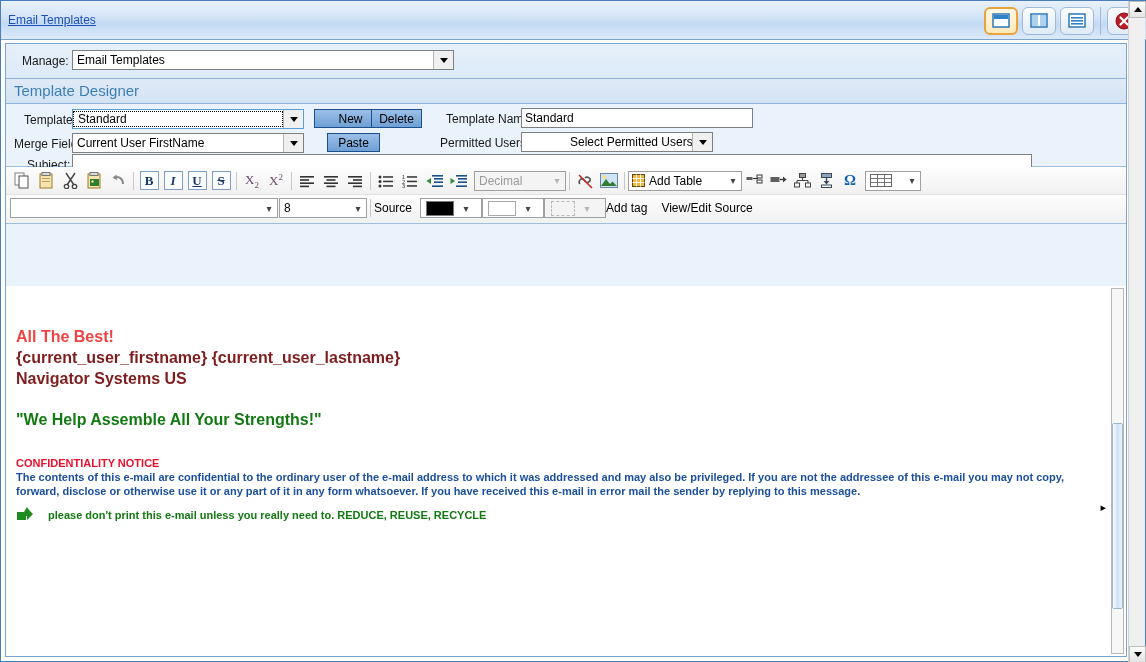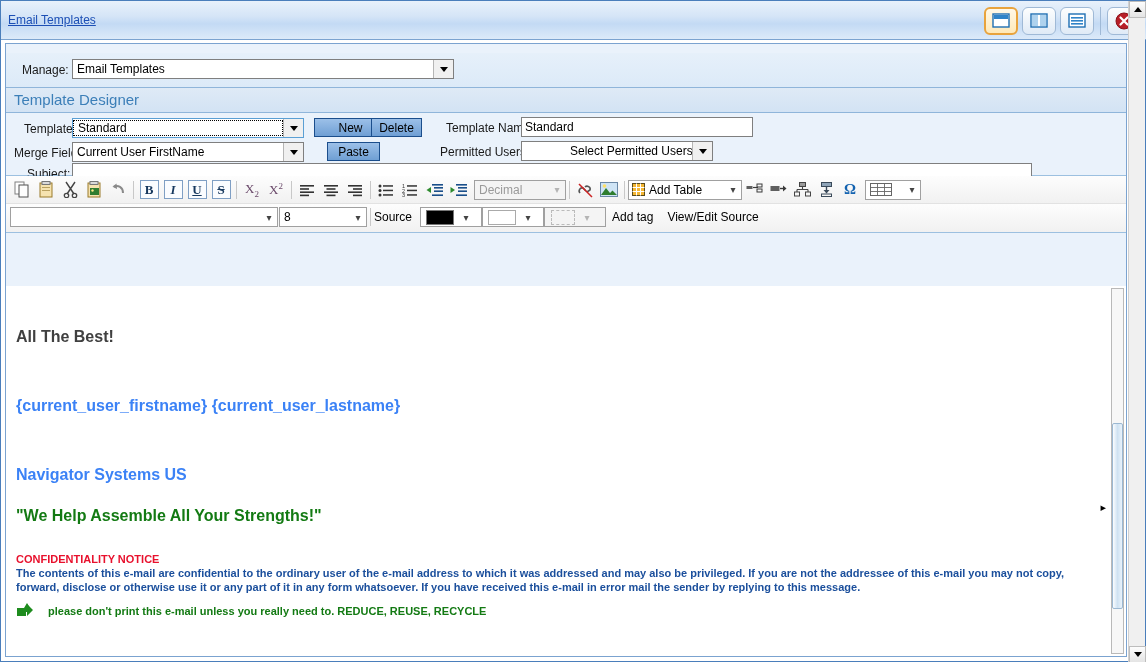--- a/index.html
+++ b/index.html
@@ -24,21 +24,21 @@
   .wbtn.sel{border:2px solid #e8a33d;background:linear-gradient(to bottom,#fff8e8,#ffe9b8);}
   .sep-v{width:1px;height:28px;background:#9fb9d6;margin:0 6px 0 2px;}
   .wbtn-close{width:34px;height:28px;border:1px solid #9fb9d6;border-radius:6px;
     background:linear-gradient(to bottom,#fdfefe,#dfeaf6);display:flex;align-items:center;
     justify-content:center;cursor:pointer;box-sizing:border-box;}
 
   
   .panel{position:absolute;left:4px;top:42px;width:1122px;height:614px;
     border:1px solid #7ba3d0;background:#eaf2fb;box-sizing:border-box;}
 
-  .manage-row{position:relative;height:34px;background:linear-gradient(to bottom,#e6f0fa,#dceaf8);margin-top:9px;}
+  .manage-row{position:relative;height:34px;background:linear-gradient(to bottom,#e6f0fa,#dceaf8);}
   .lbl{font-size:12px;color:#1a1a1a;}
   .manage-lbl{position:absolute;left:16px;top:10px;}
   .manage-select{position:absolute;left:66px;top:6px;width:382px;height:20px;
     border:1px solid #7f7f7f;background:#fff;box-sizing:border-box;display:flex;align-items:center;}
   .manage-select .val{padding-left:4px;font-size:12px;flex:1;}
   .ddbtn{width:19px;height:18px;border-left:1px solid #b5b5b5;background:#f0f0f0;
     display:flex;align-items:center;justify-content:center;cursor:pointer;}
   .ddbtn:after{content:"";border-left:4px solid transparent;border-right:4px solid transparent;
     border-top:5px solid #000;}
 
@@ -87,22 +87,22 @@
   .sel2 .c{width:16px;text-align:center;color:#444;font-size:10px;}
   .sel2.dis{background:#f4f4f4;color:#9a9a9a;}
   .sel2.dis .c{color:#b4b4b4;}
 
   .lnk{font-size:12px;color:#000;cursor:pointer;}
 
   
   .content{position:absolute;left:0;top:242px;width:1120px;height:370px;background:#fff;
     overflow:hidden;}
   .doc{padding:40px 10px 0 10px;}
-  .l-red{color:#404040;font-weight:bold;font-size:16px;line-height:21px;}
-  .l-blk{color:#3b82f6;font-weight:bold;font-size:16px;line-height:21px;margin-top:48px;}
+  .l-red{color:#ef4444;font-weight:bold;font-size:16px;line-height:21px;}
+  .l-blk{color:#7f1d1d;font-weight:bold;font-size:16px;line-height:21px;}
   .l-grn{color:#137a13;font-weight:bold;font-size:16px;line-height:21px;margin-top:20px;}
   .conf-h{color:#e8112d;font-weight:bold;font-size:11px;margin-top:26px;line-height:14px;}
   .conf-b{color:#1b4f9c;font-weight:bold;font-size:11px;line-height:14px;width:1090px;}
   .recy{margin-top:8px;display:flex;align-items:flex-start;}
   .recy-t{color:#137a13;font-weight:bold;font-size:11px;margin-left:6px;margin-top:3px;}
 
   
   .vscroll-out{position:absolute;right:0;top:0;width:17px;height:662px;background:#f0f0f0;
     border-left:1px solid #d0d0d0;box-sizing:border-box;}
   .sb-arrow{width:17px;height:17px;background:linear-gradient(to bottom,#fdfdfd,#e4e4e4);
@@ -434,21 +434,21 @@
           <span class="c" style="margin-left:4px;">▾</span>
         </span>
         <span class="sel2" style="width:62px;">
           <span style="width:26px;height:13px;background:#fff;border:1px solid #aaa;margin-left:5px;display:inline-block;"></span>
           <span class="c" style="margin-left:4px;">▾</span>
         </span>
         <span class="sel2 dis" style="width:62px;">
           <span style="width:22px;height:13px;background:#f4f4f4;border:1px dashed #bbb;margin-left:6px;display:inline-block;"></span>
           <span class="c" style="margin-left:4px;">▾</span>
         </span>
-        <span class="lnk" style="margin-left:6px;">Add tag</span>
+        <span class="lnk" style="">Add tag</span>
         <span class="lnk" style="margin-left:14px;">View/Edit Source</span>
       </div>
     </div>
 
     <div class="content">
       <div class="doc">
         <div class="l-red">All The Best!</div>
         <div class="l-blk">{current_user_firstname} {current_user_lastname}</div>
         <div class="l-blk">Navigator Systems US</div>
         <div class="l-grn">"We Help Assemble All Your Strengths!"</div>

